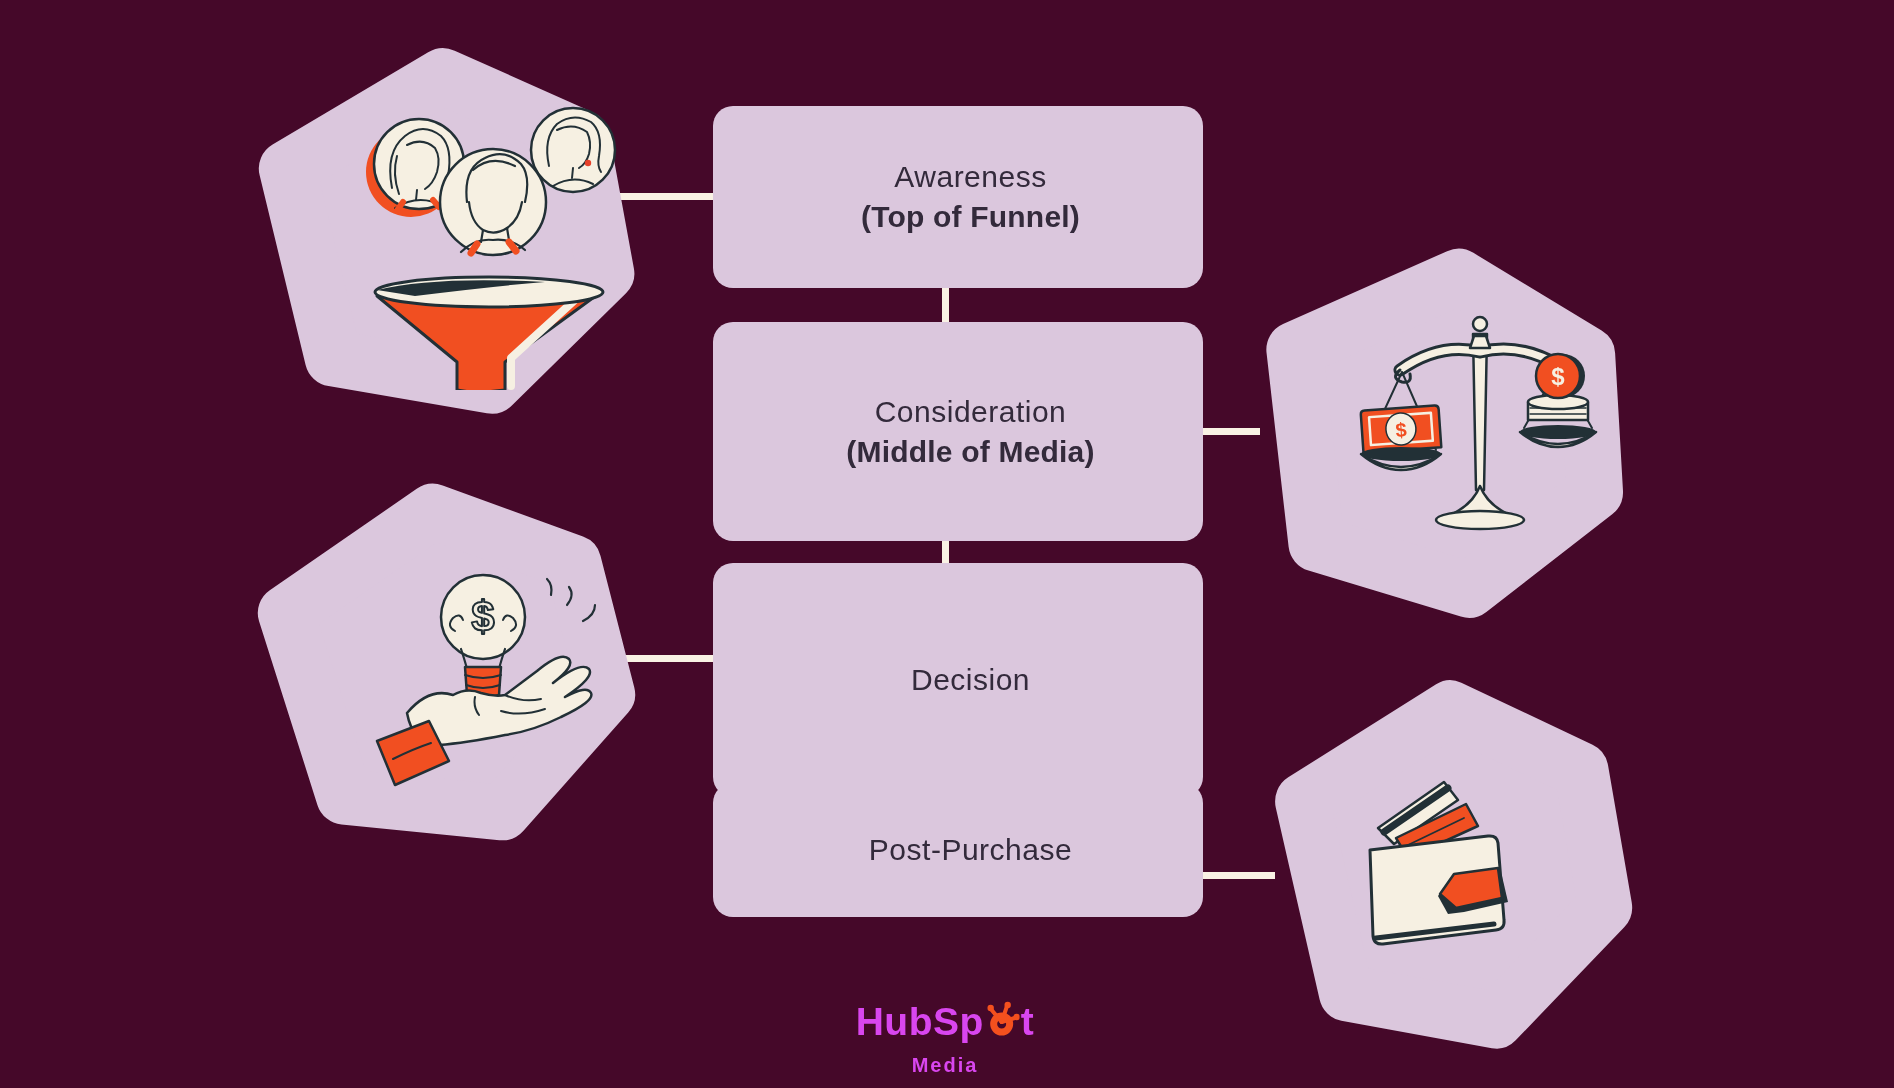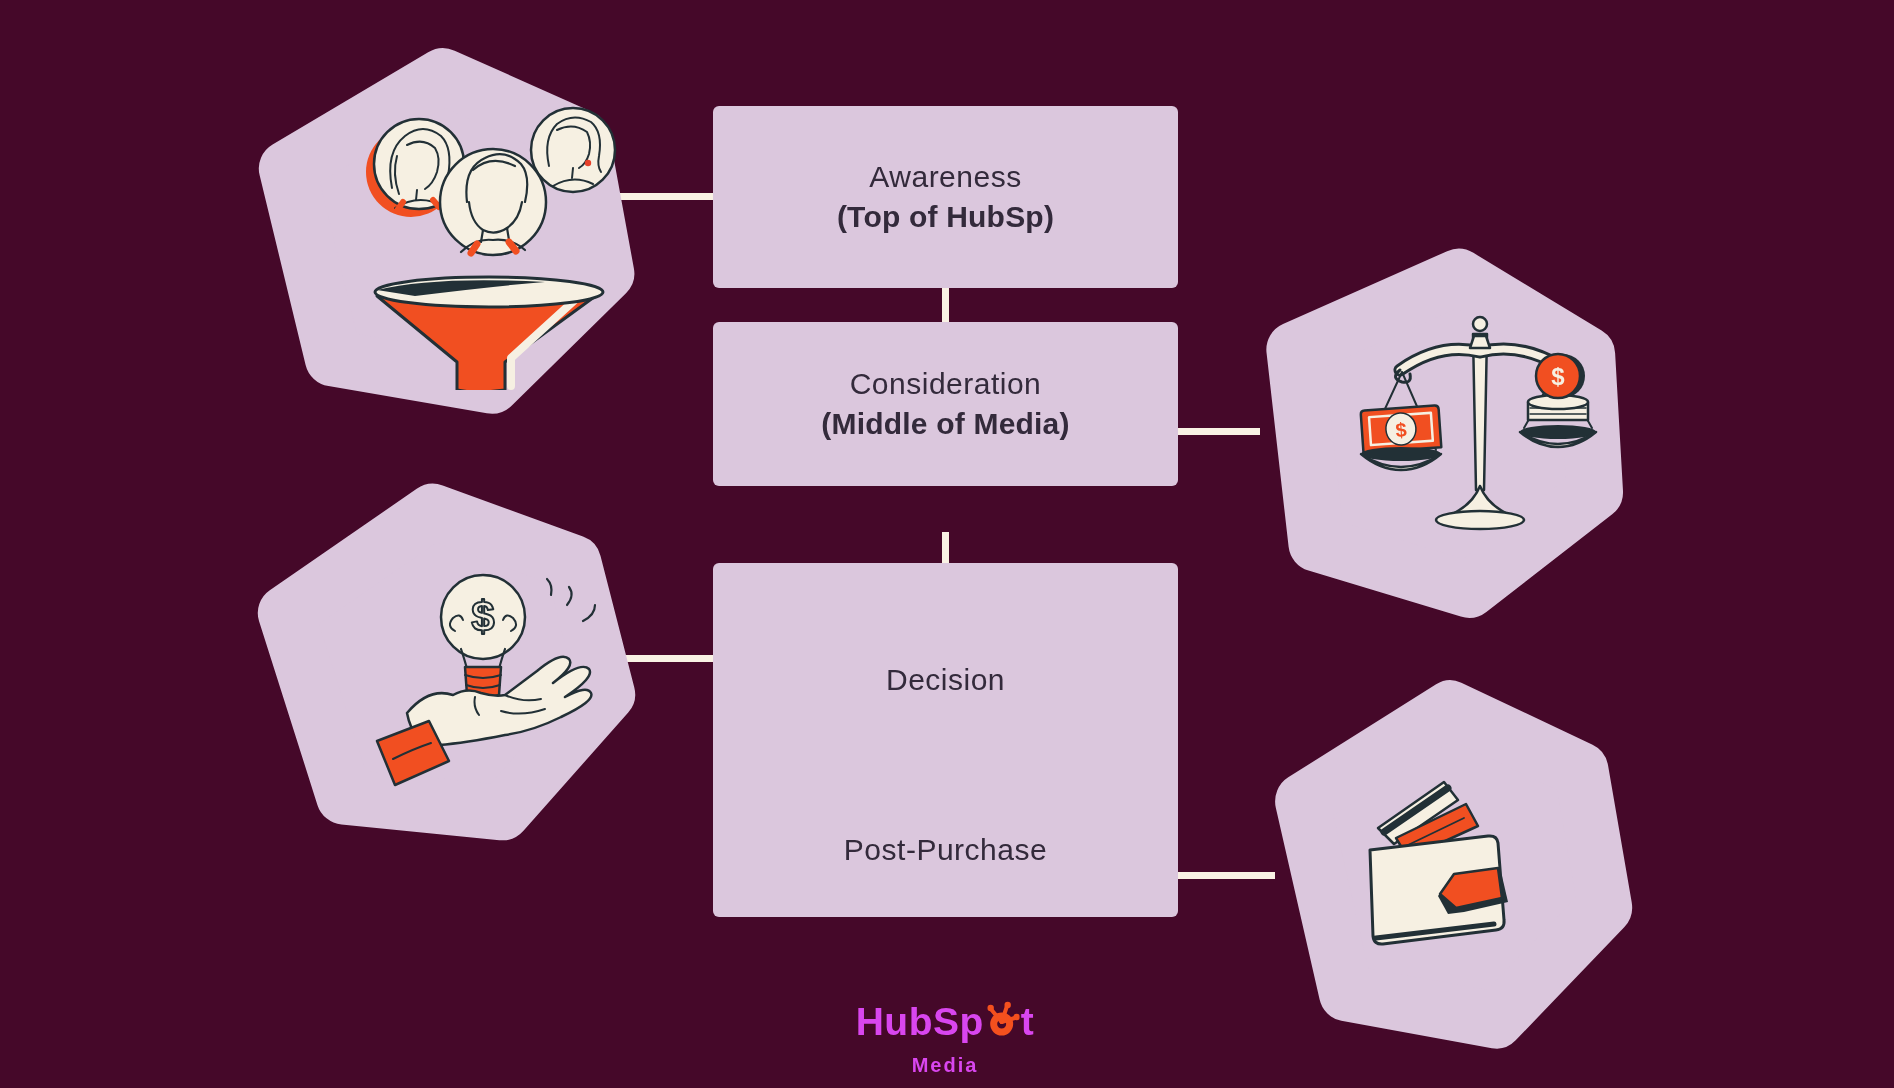--- a/index.html
+++ b/index.html
@@ -13,23 +13,23 @@
   
   .connector{position:absolute;background:#F9F2E4;z-index:1;}
   .connector.h{height:7px;}
   .connector.v{width:7px;}
   
   .hex{position:absolute;z-index:2;}
   .hex svg{display:block;width:100%;height:100%;}
   
   .stage{
     position:absolute;left:713px;width:465px;z-index:3;
-    background:#DBC7DD;border-radius:6px;
+    background:#DBC7DD;border-radius:20px;
     display:flex;flex-direction:column;align-items:center;justify-content:center;
-    gap:6px;color:#332A3B;text-align:center;
+    gap:6px;color:#332A3B;text-align:center;padding-left:25px;
   }
   .stage .title{font-size:30px;font-weight:400;letter-spacing:.5px;}
   .stage .subtitle{font-size:30px;font-weight:700;letter-spacing:.2px;}
   .stage .subtitle:empty{display:none;}
   
   .illus{position:absolute;z-index:4;}
   .illus svg{display:block;width:100%;height:100%;}
   
   .logo{
     position:absolute;left:945px;top:1002px;transform:translateX(-50%);
@@ -198,23 +198,23 @@
         <path d="M24,166 L142,152" stroke="#223036" stroke-width="5" fill="none"></path>
 
         <path d="M150,104 L156,130 L112,140 L96,142 L86,124 L100,104 L144,98 Z" fill="#223036"></path>
         <path d="M88,122 L102,102 L146,96 L150,126 L104,136 Z" fill="#F14F21" stroke="#223036" stroke-width="2.5"></path>
       </g>
     </svg>
   </div>
 
   <div class="stage" style="top:106px;height:182px;">
     <div class="title">Awareness</div>
-    <div class="subtitle">(Top of HubSp)</div>
-  </div>
-  <div class="stage" style="top:322px;height:164px;">
+    <div class="subtitle">(Top of Funnel)</div>
+  </div>
+  <div class="stage" style="top:322px;height:219px;">
     <div class="title">Consideration</div>
     <div class="subtitle">(Middle of Media)</div>
   </div>
   <div class="stage" style="top:563px;height:234px;">
     <div class="title">Decision</div>
   </div>
   <div class="stage" style="top:783px;height:134px;">
     <div class="title">Post-Purchase</div>
 
   </div>

